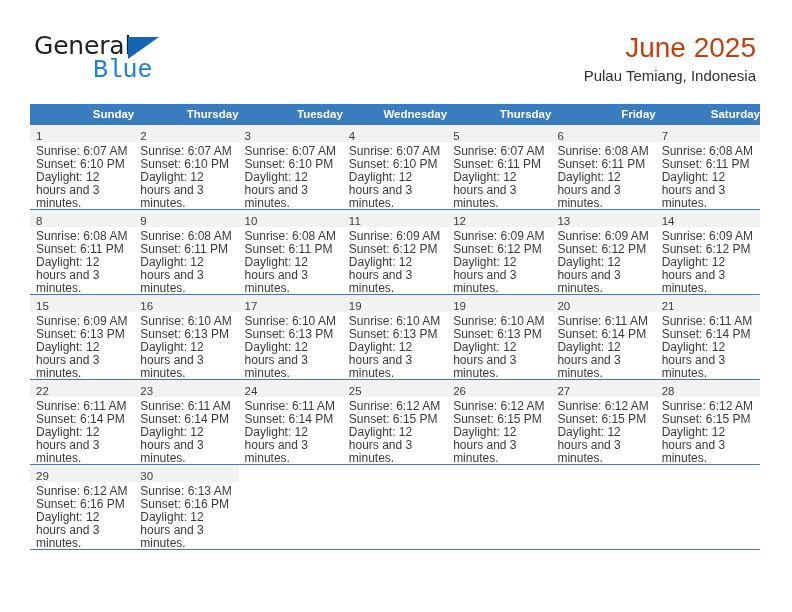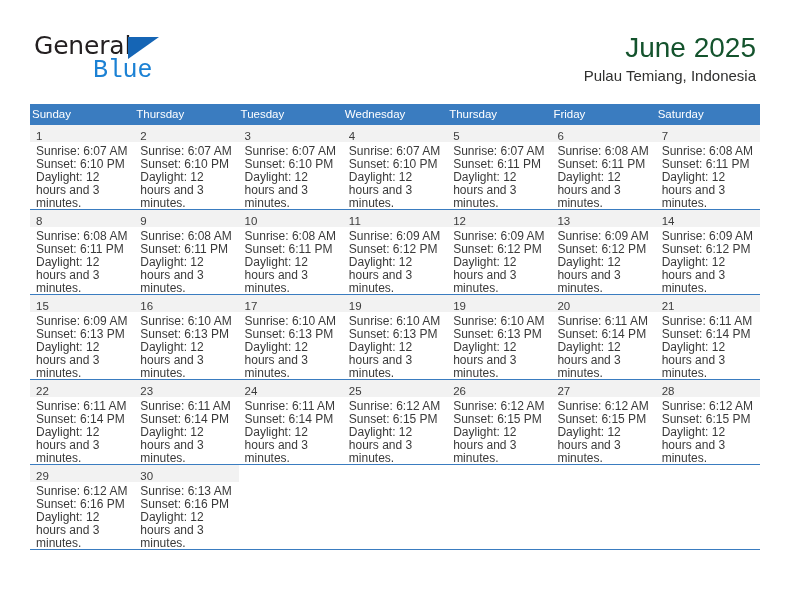--- a/index.html
+++ b/index.html
@@ -70,21 +70,21 @@
 
   .title-block {
     position: absolute;
     right: 36px;
     top: 30px;
     text-align: right;
   }
   .cal-title {
     font-size: 28px;
     font-weight: 400;
-    color: #14532d;
+    color: #c2410c;
     line-height: 36px;
     white-space: nowrap;
   }
   .cal-subtitle {
     font-size: 15px;
     font-weight: 400;
     color: #30302f;
     line-height: 19px;
     white-space: nowrap;
   }
@@ -95,22 +95,22 @@
     left: 30px;
     top: 104px;
     width: 730px;
     border-collapse: collapse;
     table-layout: fixed;
   }
   .calendar th {
     background: #3a7cc0;
     color: #ffffff;
     font-size: 11.5px;
-    font-weight: 400;
-    text-align: left;
+    font-weight: 700;
+    text-align: right;
     padding: 4px 0 5px 2px;
     height: 11px;
     border: none;
   }
   .calendar td {
     vertical-align: top;
     padding: 0;
     border: none;
     width: 104.28px;
     height: 84px;

